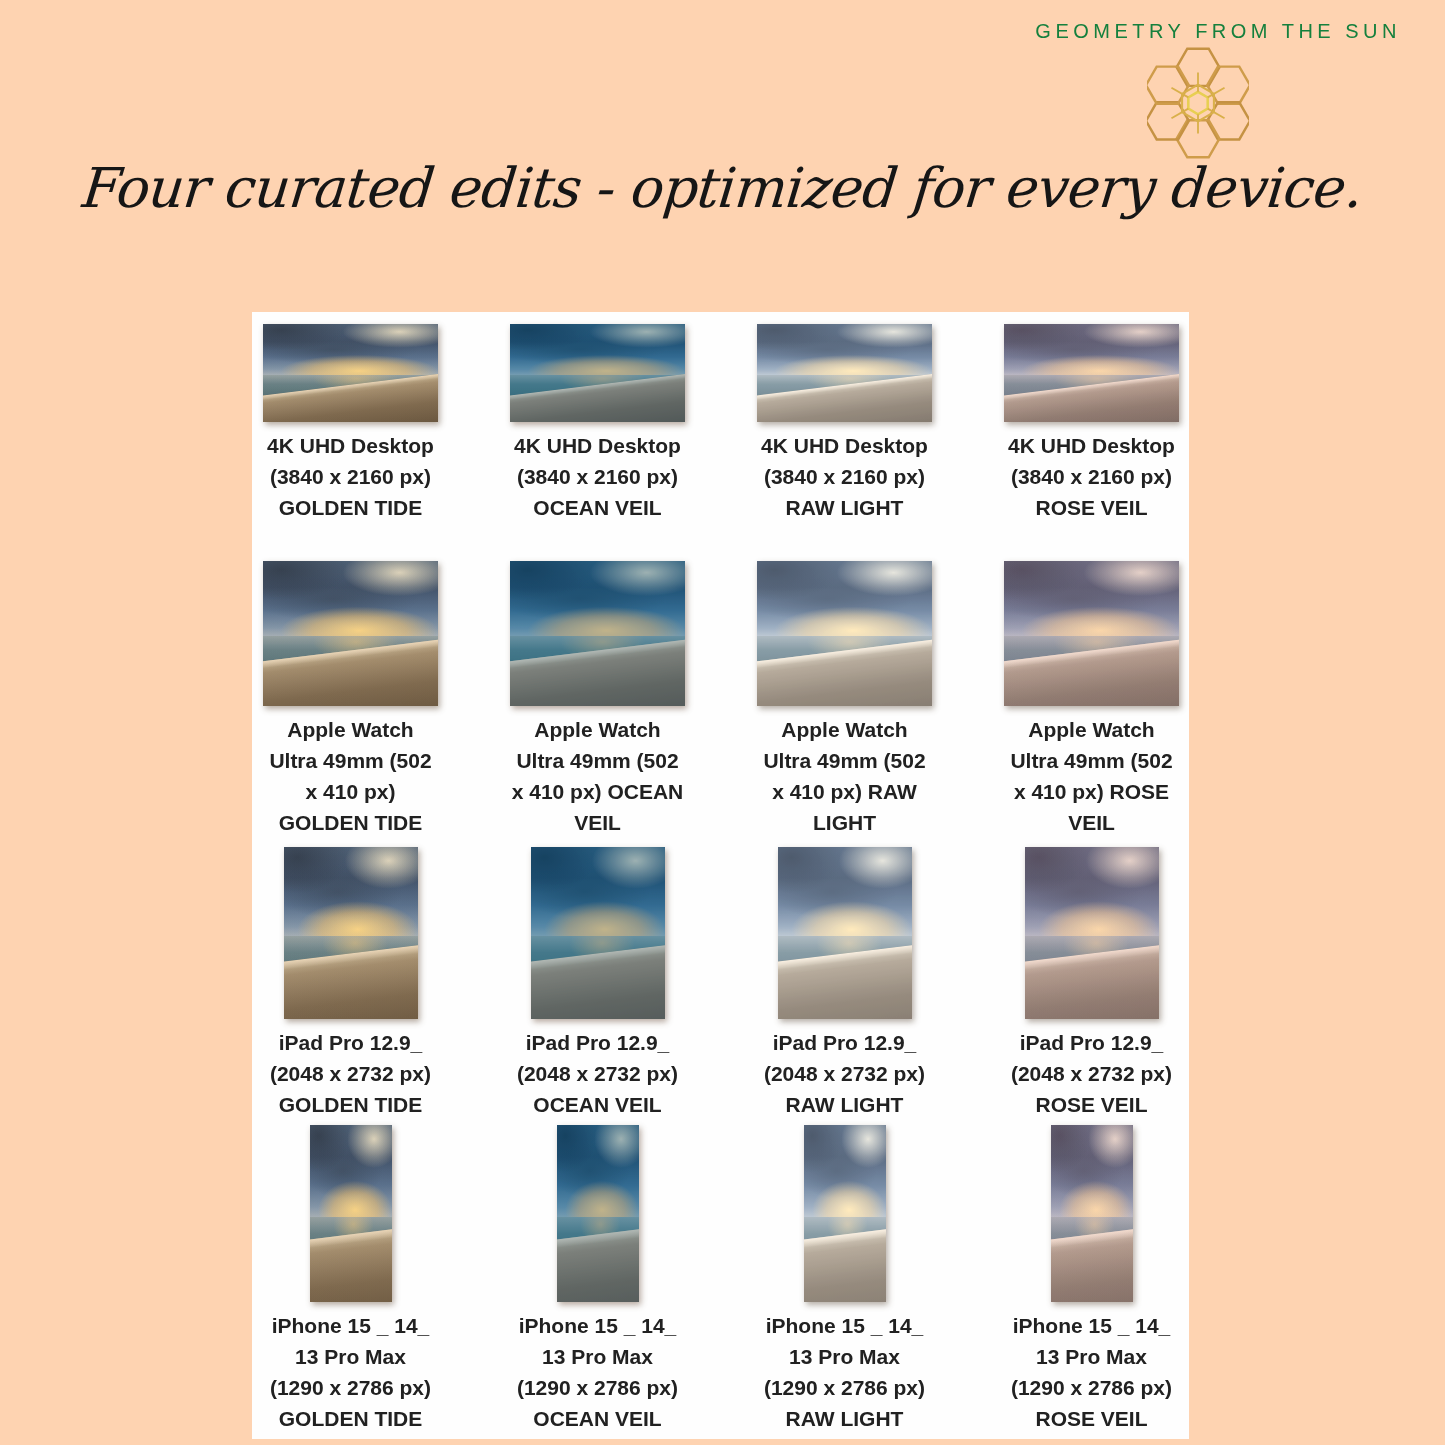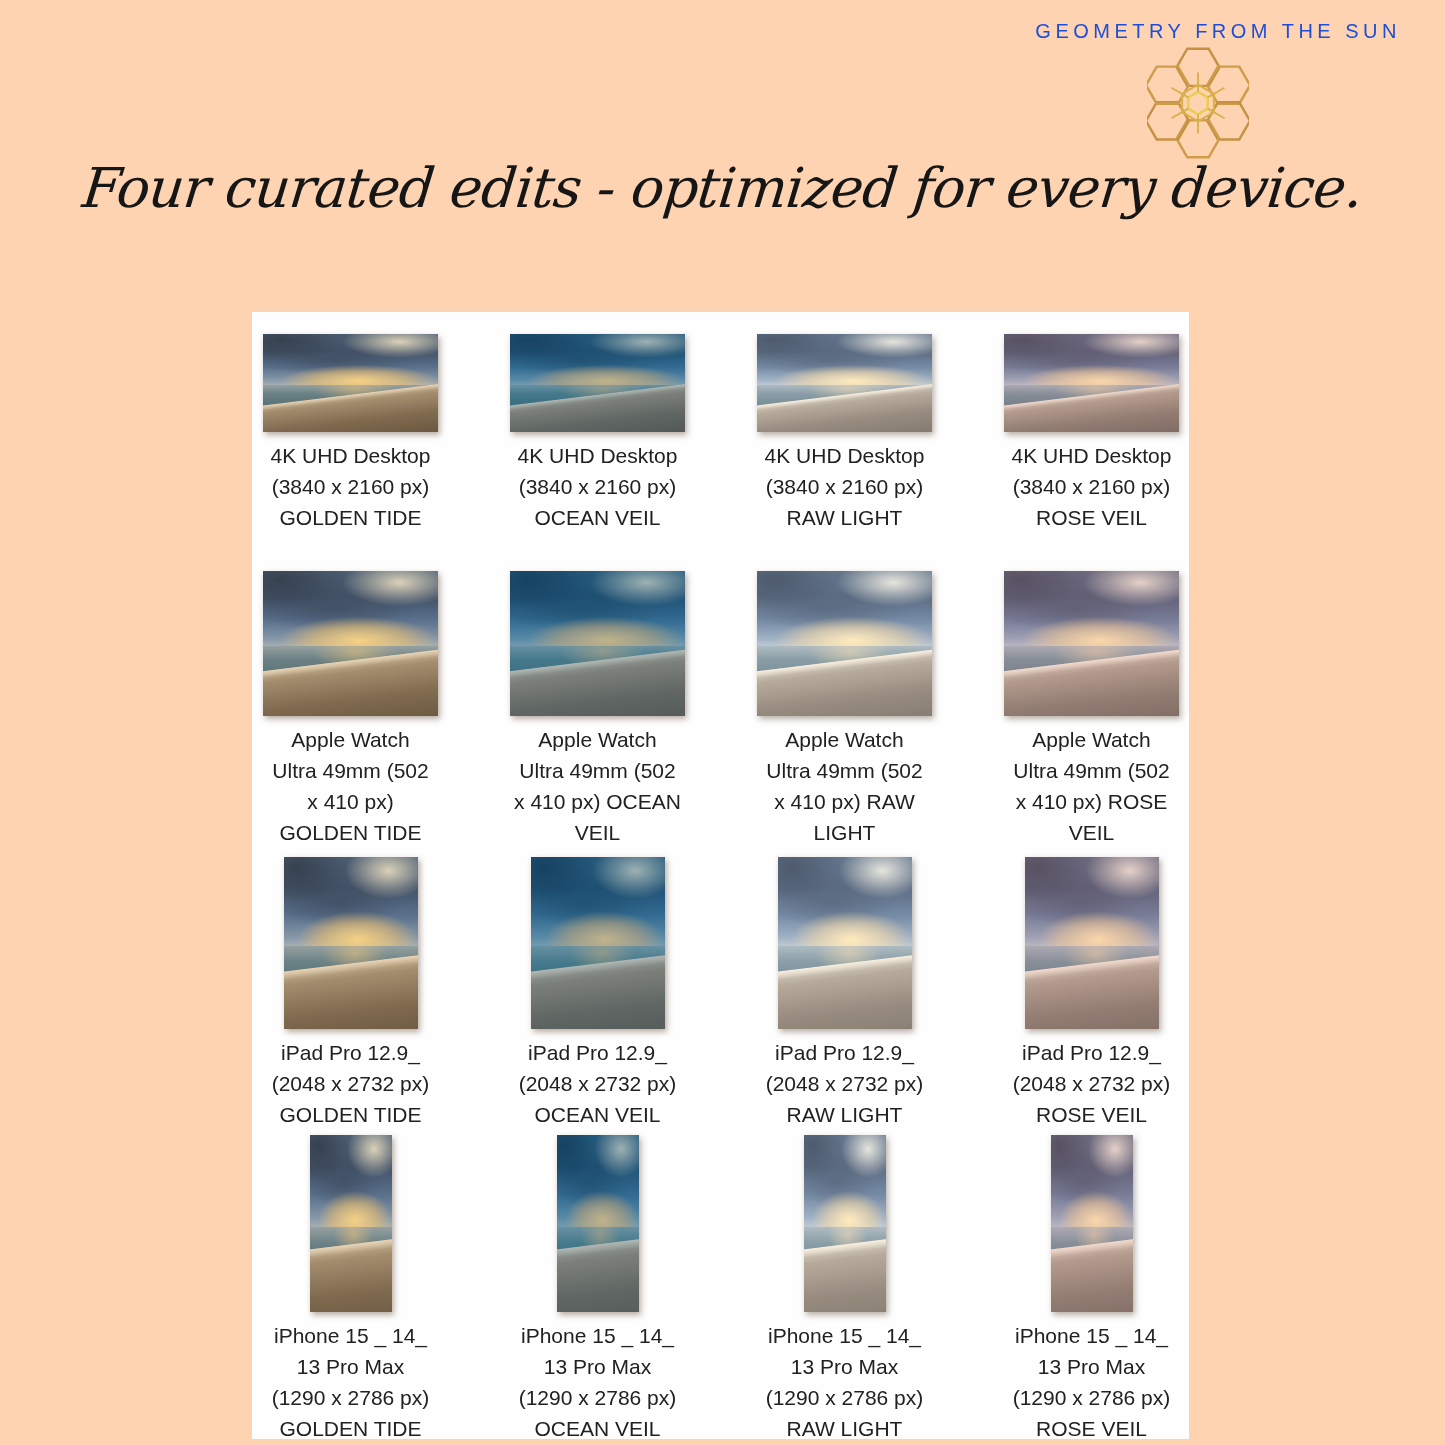--- a/index.html
+++ b/index.html
@@ -8,21 +8,21 @@
     background:#fed3b1;
     position:relative;
     overflow:hidden;
     font-family:"Liberation Sans",sans-serif;
   }
 
   
   .brand-name{
     position:absolute;top:20px;right:44px;
     font-size:20px;letter-spacing:4.5px;
-    color:#1d4ed8;font-weight:400;
+    color:#15803d;font-weight:400;
   }
   .brand-logo{
     position:absolute;top:44px;right:196px;
     width:102px;height:116px;
   }
 
   
   .headline{
     position:absolute;top:156px;left:0;right:0;
     text-align:center;
@@ -32,21 +32,21 @@
     letter-spacing:-1px;
     color:#161616;
     transform:skewX(-6deg);
   }
 
   
   .panel{
     position:absolute;left:252px;top:312px;
     width:937px;height:1127px;
     background:#fefefe;
-    padding-top:22px;box-sizing:border-box;
+    padding-top:12px;box-sizing:border-box;font-weight:bold;
   }
   .row{
     display:grid;
     grid-template-columns:repeat(4,247px);
     width:988px;margin-left:-25px;
     justify-items:center;
   }
   .row.r2{margin-top:38px;}
   .row.r3{margin-top:9px;}
   .row.r4{margin-top:5px;}

